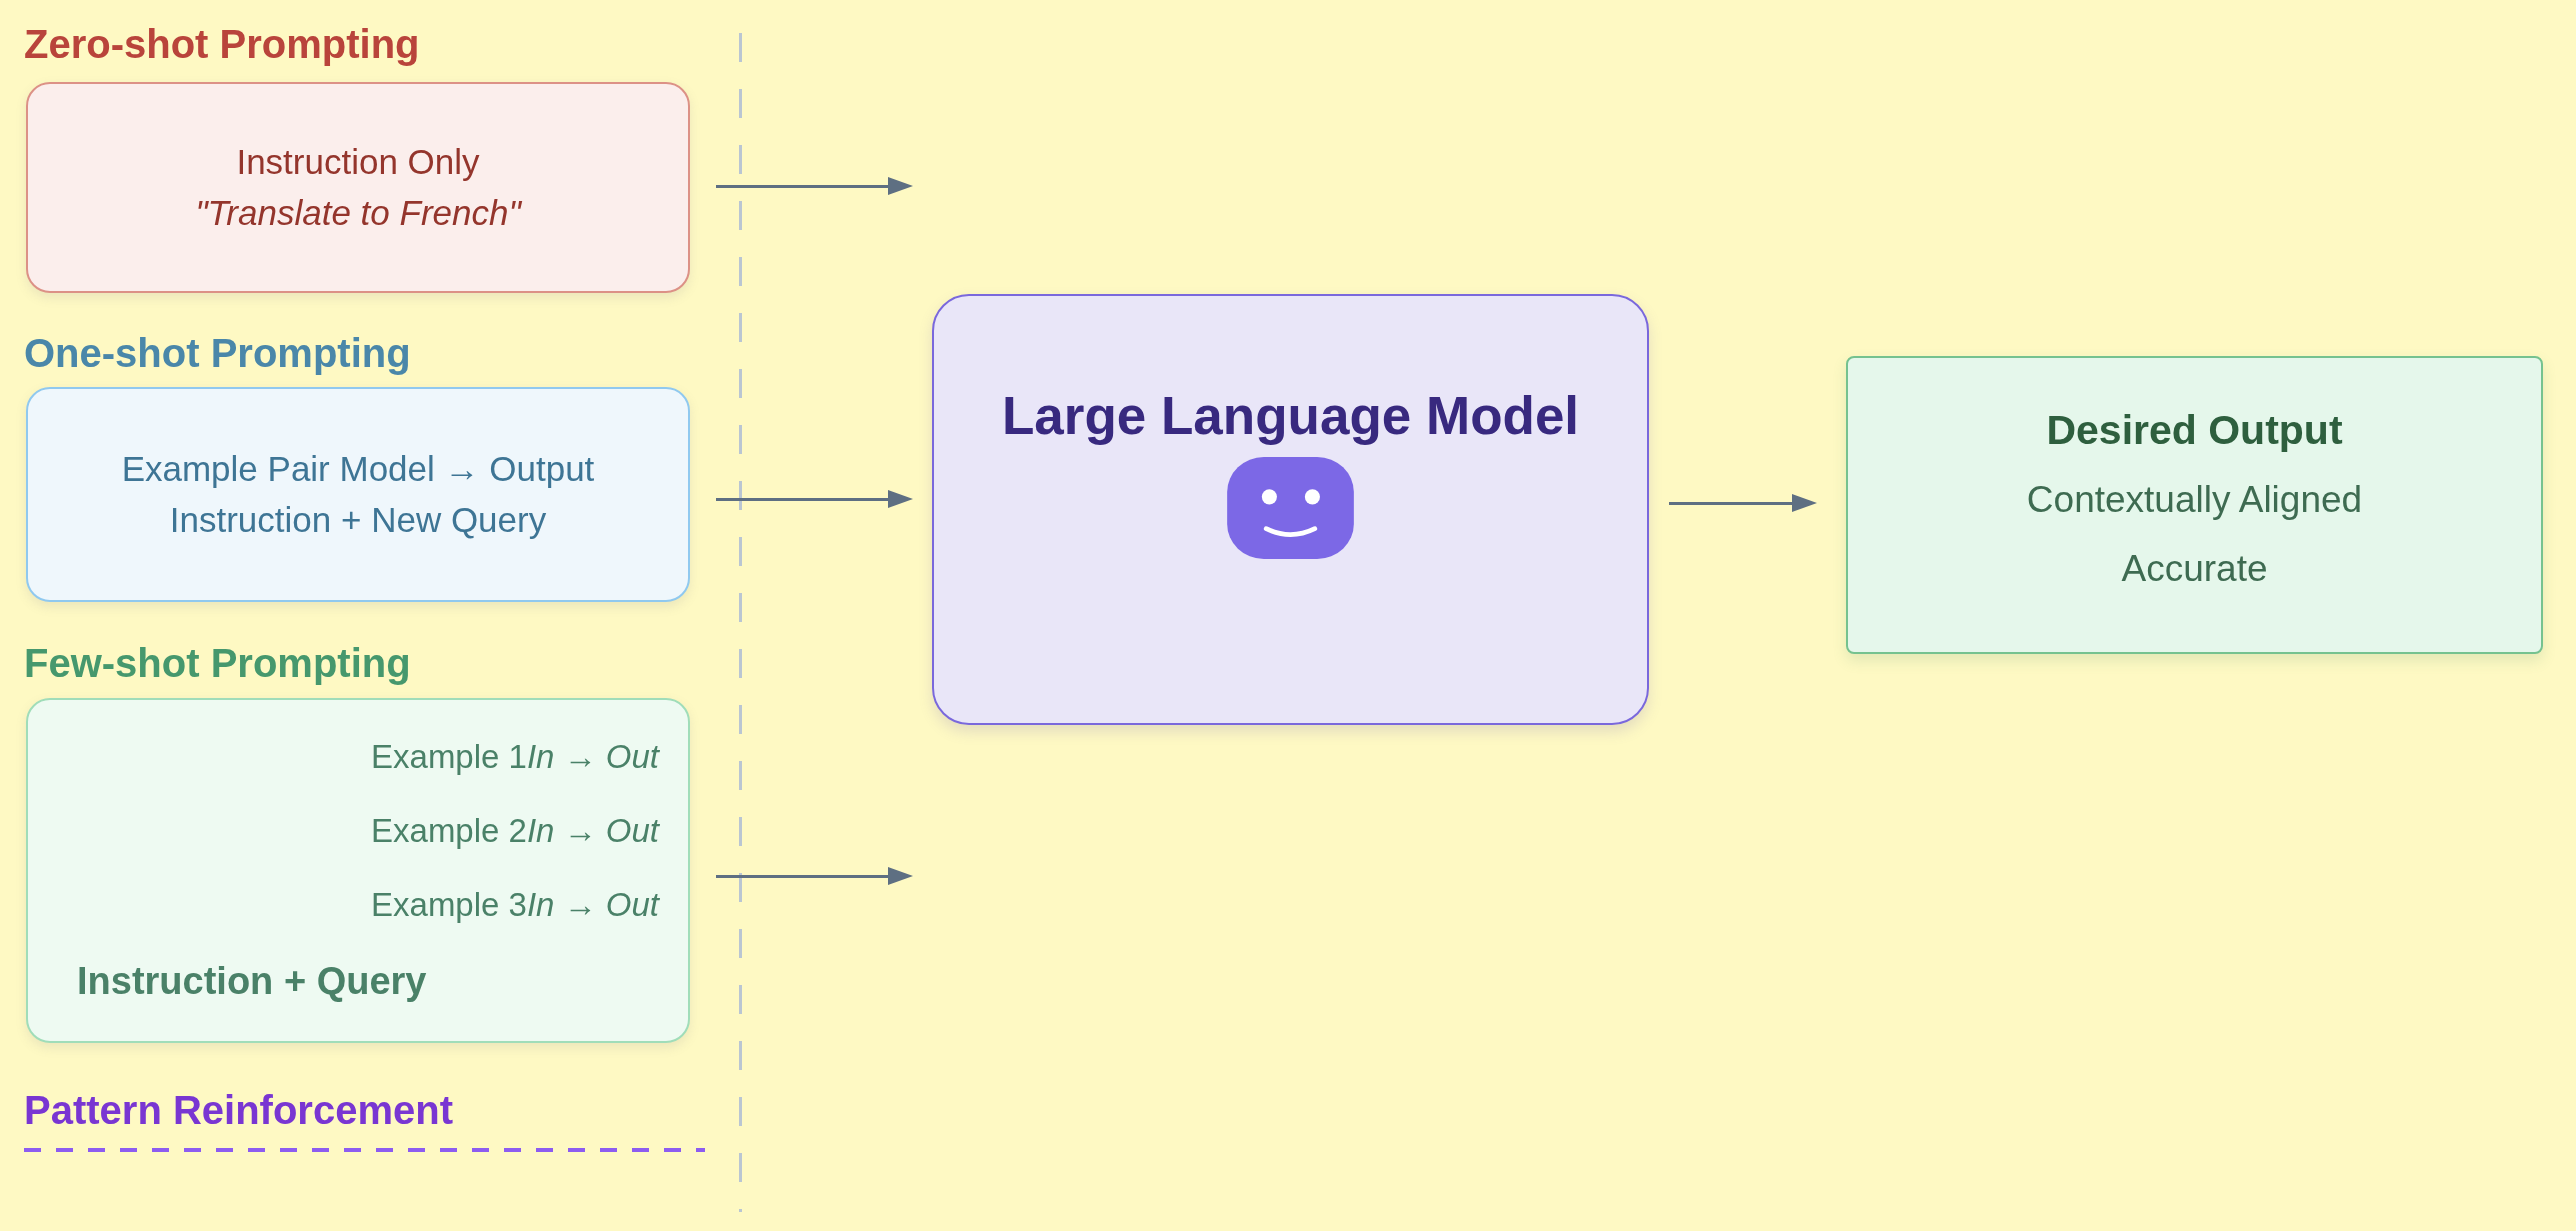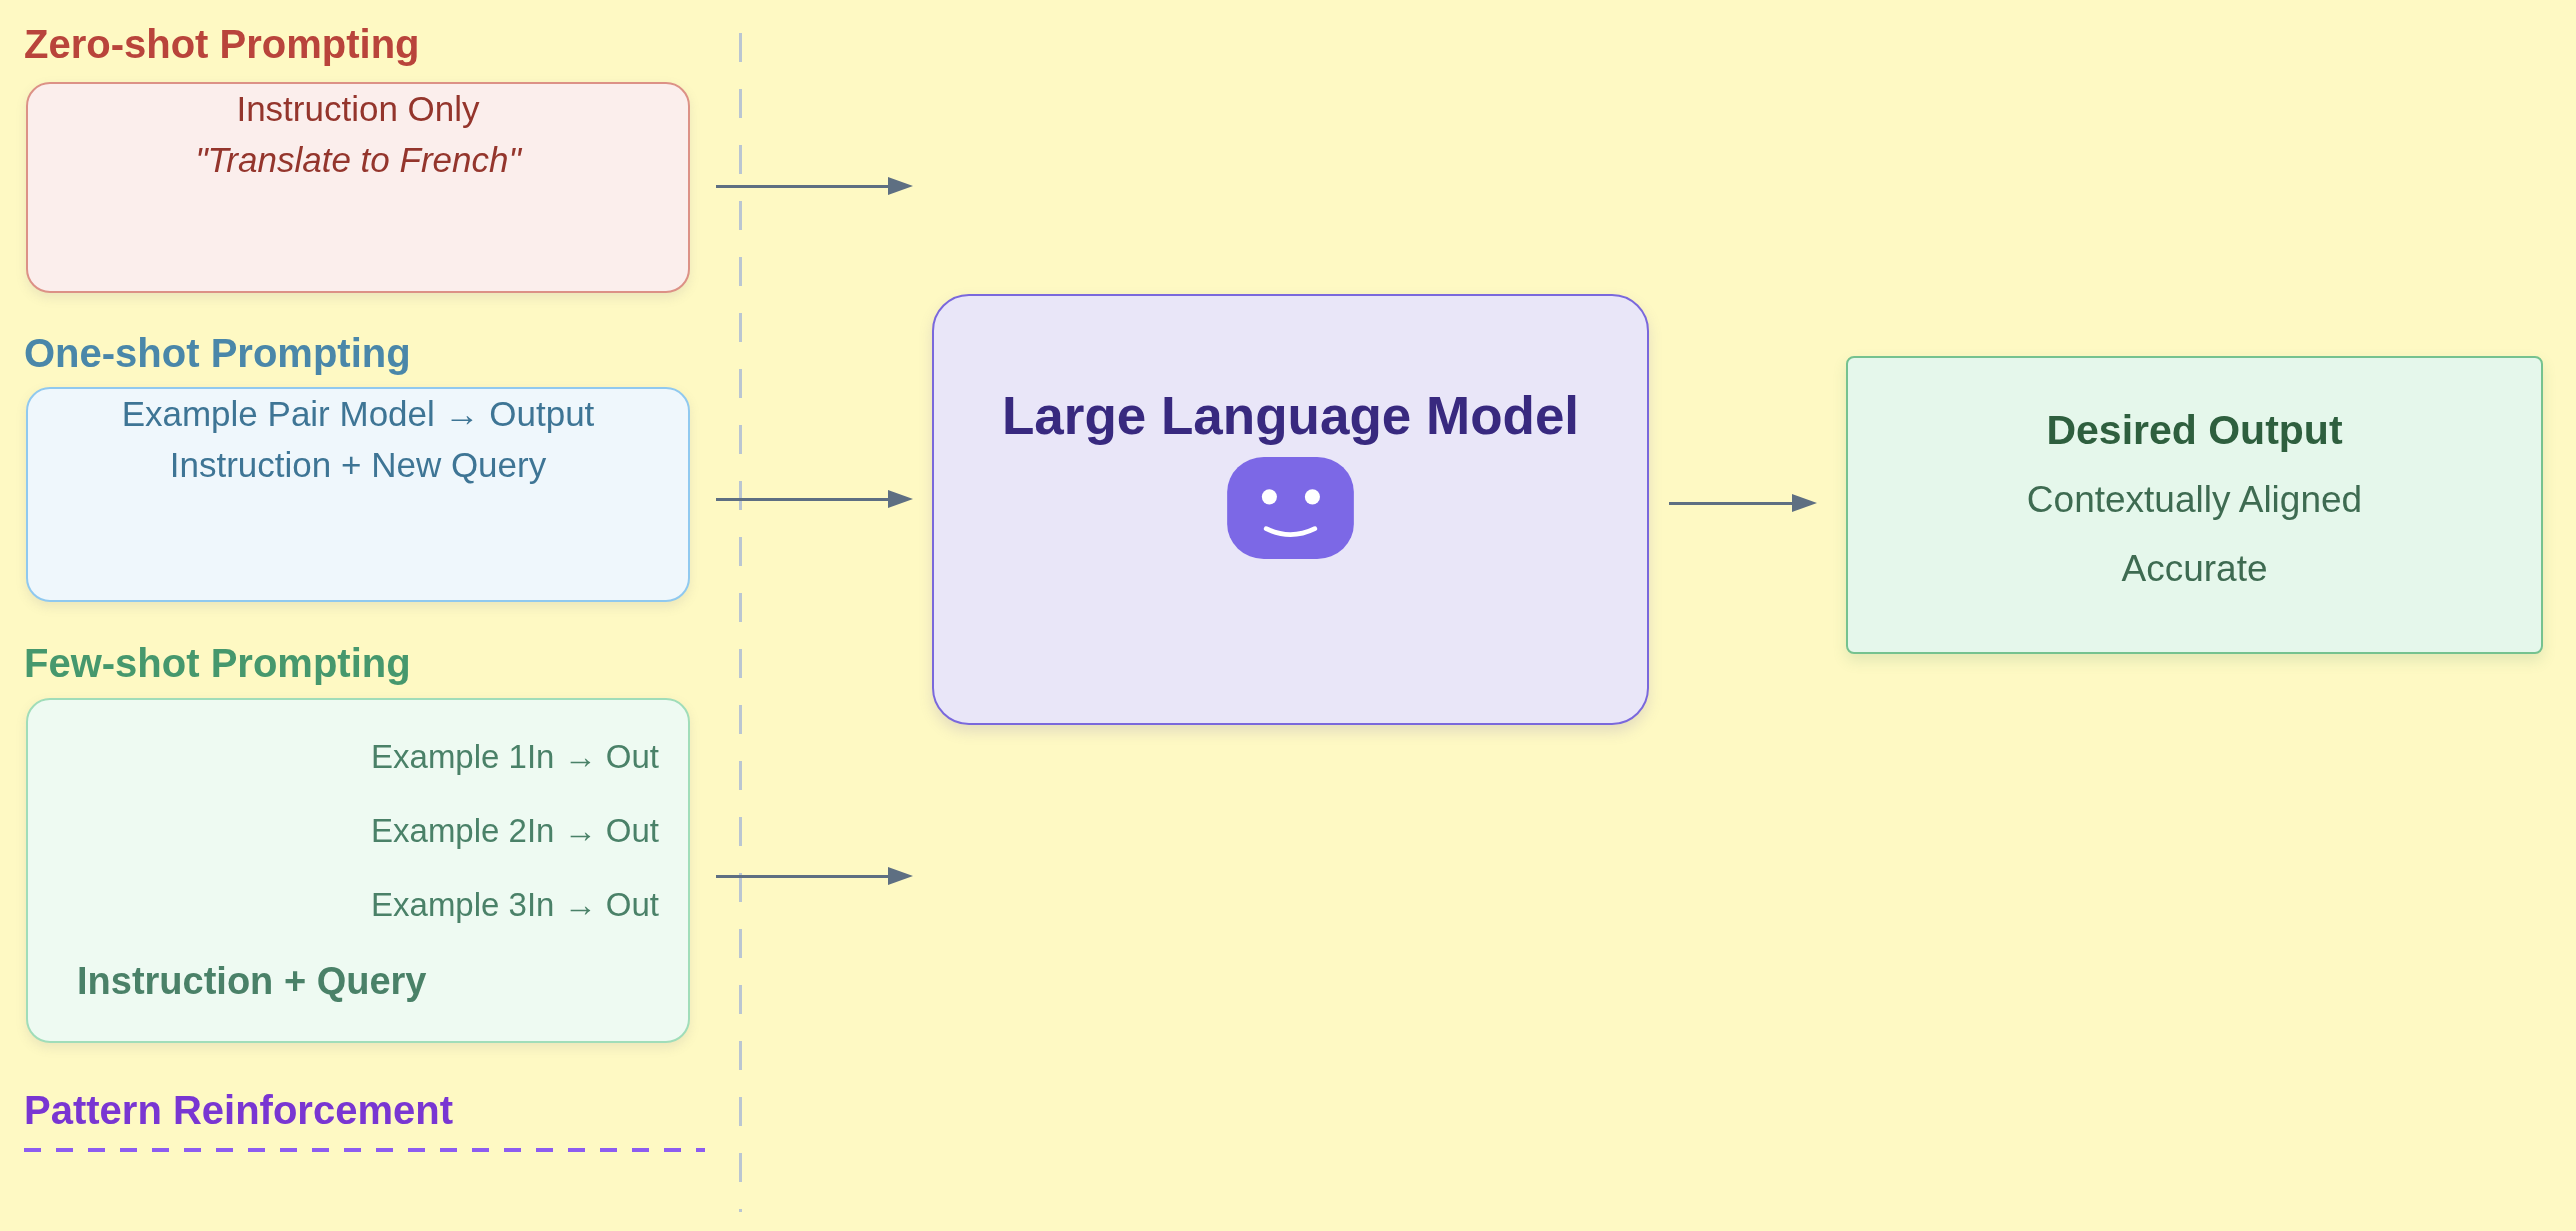--- a/index.html
+++ b/index.html
@@ -30,21 +30,21 @@
   
   .pbox {
     position: absolute;
     left: 26px;
     width: 664px;
     border-radius: 24px;
     border: 2.4px solid;
     box-sizing: border-box;
     display: flex;
     flex-direction: column;
-    justify-content: flex-start;
+    justify-content: center;
     align-items: center;
     text-align: center;
     box-shadow: 0 4.8px 11px rgba(120,120,140,0.14);
   }
   .box-zero {
     top: 82px; height: 211px;
     background: #FBEEEC; border-color: #DC9186; color: #94352C;
   }
   .box-one {
     top: 387px; height: 215px;
@@ -60,21 +60,21 @@
   }
   .pbox .line { font-size: 35px; line-height: 1.45; }
   .pbox .line.italic { font-style: italic; }
 
   .few-row {
     display: flex;
     justify-content: flex-end;
     align-items: center;
     font-size: 33px;
   }
-  .few-row .io { }
+  .few-row .io { font-style: italic; }
   .few-footer { font-weight: 700; font-size: 38px; }
 
   
   .pattern-dash {
     position: absolute;
     left: 24px; top: 1148px;
     width: 681px; height: 4px;
     background: repeating-linear-gradient(to right, #8C5CF0 0 17.5px, transparent 17.5px 32px);
   }
 

